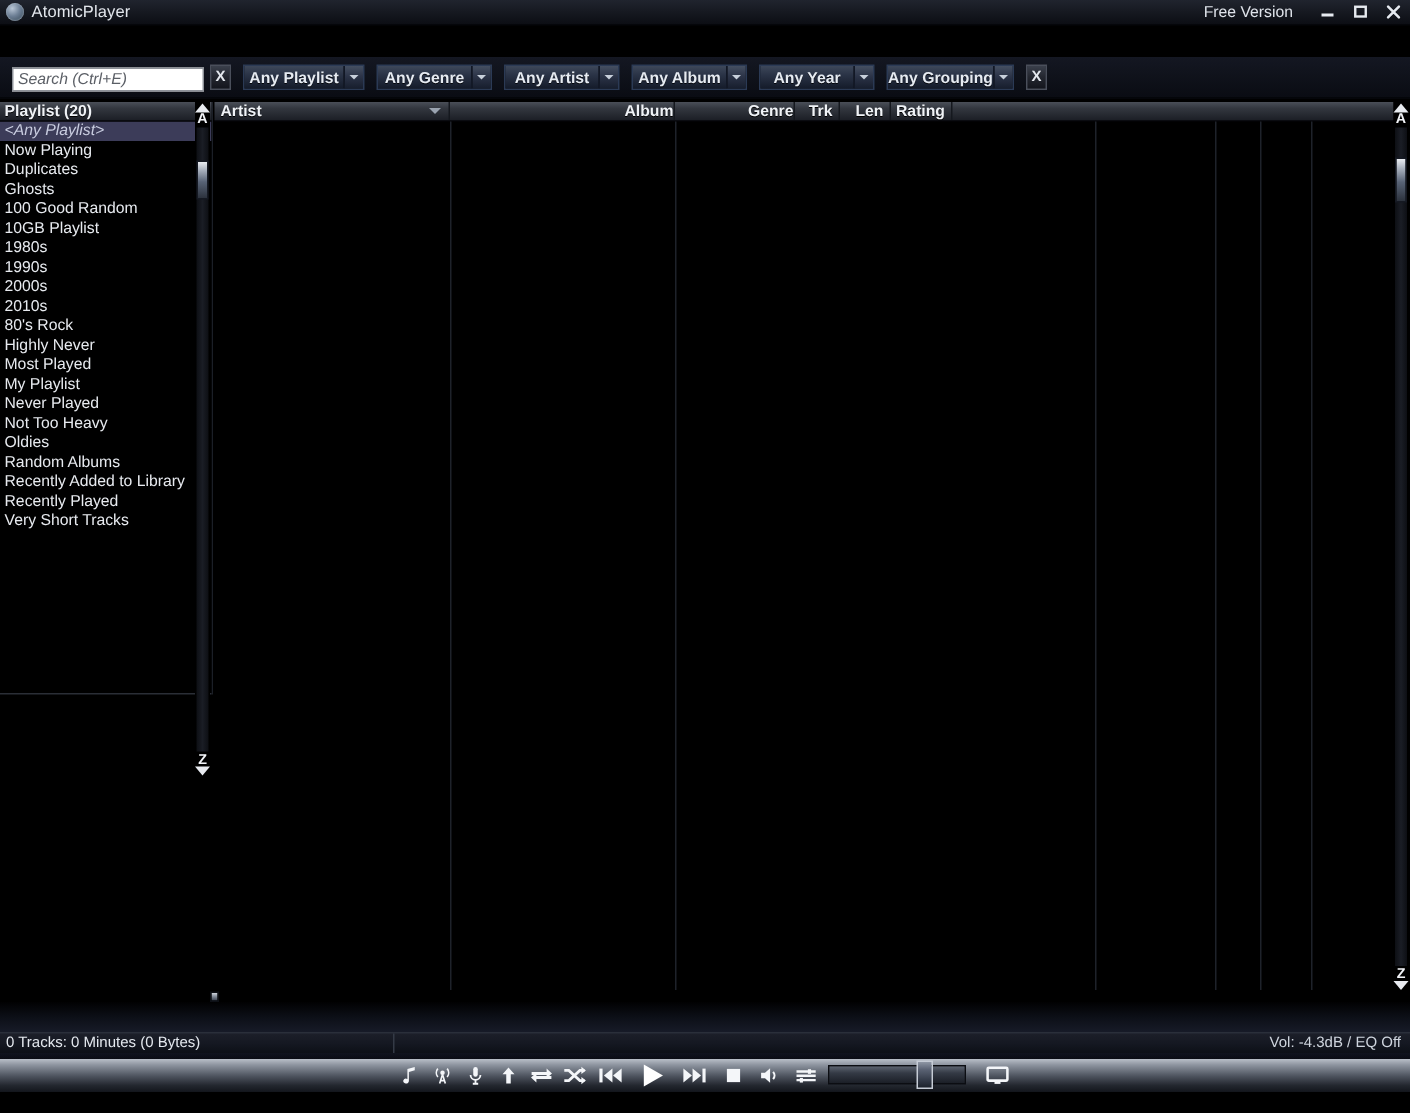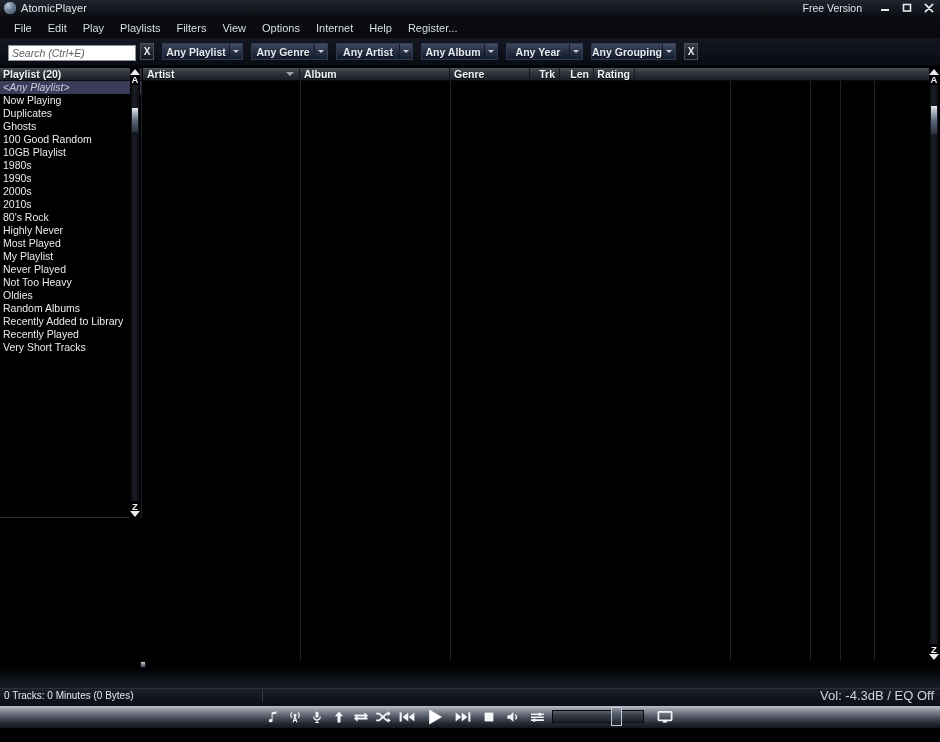--- a/index.html
+++ b/index.html
@@ -111,21 +111,21 @@
   }
   .cw-playlist .combo-face { width: 66px; }
   .cw-genre .combo-face    { width: 62px; }
   .cw-artist .combo-face   { width: 62px; }
   .cw-album .combo-face    { width: 62px; }
   .cw-year .combo-face     { width: 62px; }
   .cw-grouping .combo-face { width: 70px; }
 
   
   #sidebar {
-    position: absolute; left: 0; top: 68px; width: 142px; height: 450px;
+    position: absolute; left: 0; top: 68px; width: 142px; height: 395px;
     background: #000;
     border-right: 1px solid #1b1f27;
     display: flex; flex-direction: column;
   }
   #sidebar-header {
     height: 13px;
     background: linear-gradient(to bottom, #4a4f58 0%, #33373f 35%, #1c1f26 100%);
     color: #f0f3f7; font-size: 10.5px; font-weight: bold;
     display: flex; align-items: center;
     padding-left: 3px;
@@ -195,20 +195,21 @@
     border-bottom: 1px solid #0a0b10;
   }
   .tl-col {
     font-size: 10.5px; font-weight: bold; color: #f0f3f7;
     display: flex; align-items: center;
     padding-left: 4px;
     border-right: 1px solid #15181e;
     text-shadow: 0 1px 0 #000;
     position: relative;
     white-space: nowrap;
+    justify-content: flex-end;
   }
   .tl-col.num { justify-content: flex-end; padding-right: 4px; padding-left: 0; }
   .tl-col .sort-caret {
     margin-left: auto; margin-right: 5px;
     width: 0; height: 0;
     border-left: 4px solid transparent; border-right: 4px solid transparent;
     border-top: 4px solid #9aa3b0;
   }
   #tl-body {
     position: relative;
@@ -281,21 +282,21 @@
   #statusbar {
     position: absolute; left: 0; top: 688px; width: 940px; height: 14px;
     background: linear-gradient(to bottom, #1c1f29 0%, #151822 50%, #0d1017 100%);
     display: flex; align-items: center;
     border-top: 1px solid #2a2f3a;
   }
   #status-left {
     font-size: 10px; color: #e4e8ee; padding-left: 4px;
   }
   #status-right {
-    margin-left: auto; font-size: 13px; color: #cfd5de; padding-right: 6px;
+    margin-left: auto; font-size: 10px; color: #cfd5de; padding-right: 6px;
   }
   #status-divider {
     position: absolute; left: 262px; top: 0; bottom: 0; width: 1px;
     background: #343a46;
   }
 </style>
 </head>
 <body>
 
 <div id="app">
@@ -316,32 +317,20 @@
           </svg>
       </span>
       <span class="wbtn">
         <svg width="10" height="10" viewBox="0 0 10 10">
             <path d="M1.4 1.4 L8.6 8.6 M8.6 1.4 L1.4 8.6" stroke="#e6eaf0" stroke-width="1.7" stroke-linecap="round"></path>
           </svg>
       </span>
     </div>
   </div>
 
-  <div id="menubar">
-    <span class="menu-item">File</span>
-    <span class="menu-item">Edit</span>
-    <span class="menu-item">Play</span>
-    <span class="menu-item">Playlists</span>
-    <span class="menu-item">Filters</span>
-    <span class="menu-item">View</span>
-    <span class="menu-item">Options</span>
-    <span class="menu-item">Internet</span>
-    <span class="menu-item">Help</span>
-    <span class="menu-item">Register...</span>
-  </div>
 
   <div id="toolbar">
     <span id="search-wrap">
       <input id="search-input" type="text" placeholder="Search (Ctrl+E)" style="">
     </span>
     <span class="xbtn">X</span>
 
     <span class="combo cw-playlist">
       <span class="combo-face">Any Playlist</span>
       <span class="combo-arrow">

